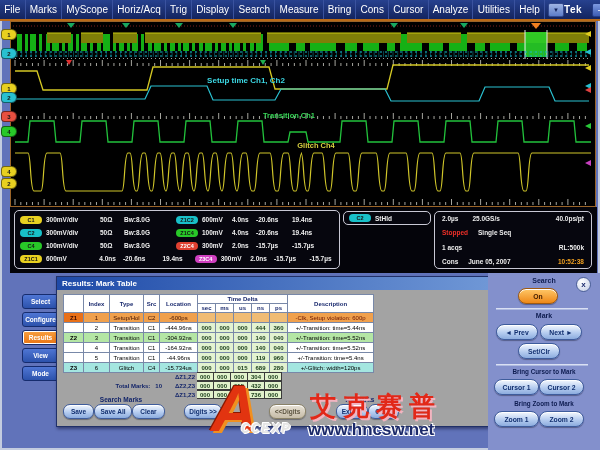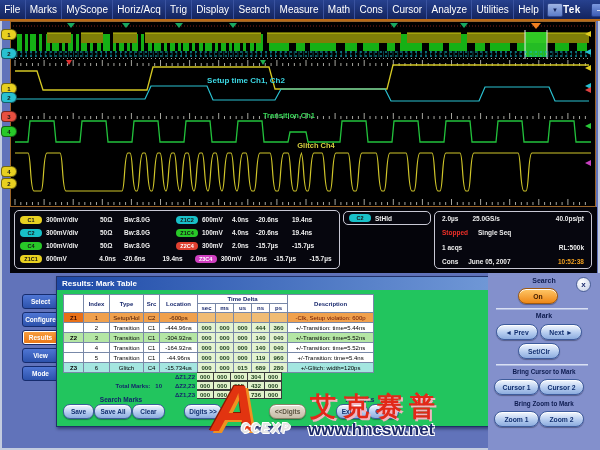--- a/index.html
+++ b/index.html
@@ -44,21 +44,21 @@
   .rightbox{left:424px;top:4px;width:158px;height:58px;padding:3px 7px;display:flex;flex-direction:column;justify-content:space-between;box-sizing:border-box;}
   .acq-row{display:flex;font-size:6.5px;font-weight:bold;color:#ececec;align-items:center;}
   .sp{flex:1;}
   .red-txt{color:#f03028;} .orange-txt{color:#f0a020;}
   
   .tab{position:absolute;left:22px;width:35px;height:13px;border-radius:3px;
     background:linear-gradient(#4f76d4,#2c52ac);border:1px solid #16securi2c6e;border:1px solid #162c6e;color:#fff;
     font-size:6.5px;font-weight:bold;display:flex;align-items:center;justify-content:center;cursor:pointer;}
   .tab.active{background:linear-gradient(#f8a040,#e87414);box-shadow:0 0 0 1px #fff inset;}
   
-  .dialog{position:absolute;left:56px;top:276px;width:433px;height:151px;background:#22c55e;
+  .dialog{position:absolute;left:56px;top:276px;width:433px;height:151px;background:#a3a3a3;
     border:1px solid #203068;box-shadow:1px 2px 3px rgba(0,0,30,.45);box-sizing:border-box;}
   .titlebar{position:absolute;left:0;top:0;width:100%;height:13px;
     background:linear-gradient(90deg,#1e4aa8,#6f97d6);color:#fff;font-size:8px;font-weight:bold;
     padding-left:5px;display:flex;align-items:center;box-sizing:border-box;}
   table.mark{position:absolute;left:6px;top:17px;border-collapse:collapse;table-layout:fixed;width:310px;background:#fff;}
   table.mark td,table.mark th{border:1px solid #7888a8;font-size:6px;padding:0;height:9px;
     text-align:center;white-space:nowrap;overflow:hidden;}
   table.mark th{color:#1a2a6e;font-weight:bold;background:#fff;height:8px;}
   th.tdelta,th.unit{background:#f8f2c8;}
   td.digit{background:#e2f2d0;color:#1c401c;font-weight:bold;}
@@ -117,21 +117,21 @@
   <div class="menubar">
     <div class="menu-items" id="menuItems">
         <span class="menu-item">File</span>
         <span class="menu-item">Marks</span>
         <span class="menu-item">MyScope</span>
         <span class="menu-item">Horiz/Acq</span>
         <span class="menu-item">Trig</span>
         <span class="menu-item">Display</span>
         <span class="menu-item">Search</span>
         <span class="menu-item">Measure</span>
-        <span class="menu-item">Math</span>
+        <span class="menu-item">Bring</span>
         <span class="menu-item">Cons</span>
         <span class="menu-item">Cursor</span>
         <span class="menu-item">Analyze</span>
         <span class="menu-item">Utilities</span>
         <span class="menu-item">Help</span>
         <span class="menu-drop">▼</span>
       </div>
     <div class="menu-right">
       <span class="tek">Tek</span>
       <span class="winbtn min">–</span>

